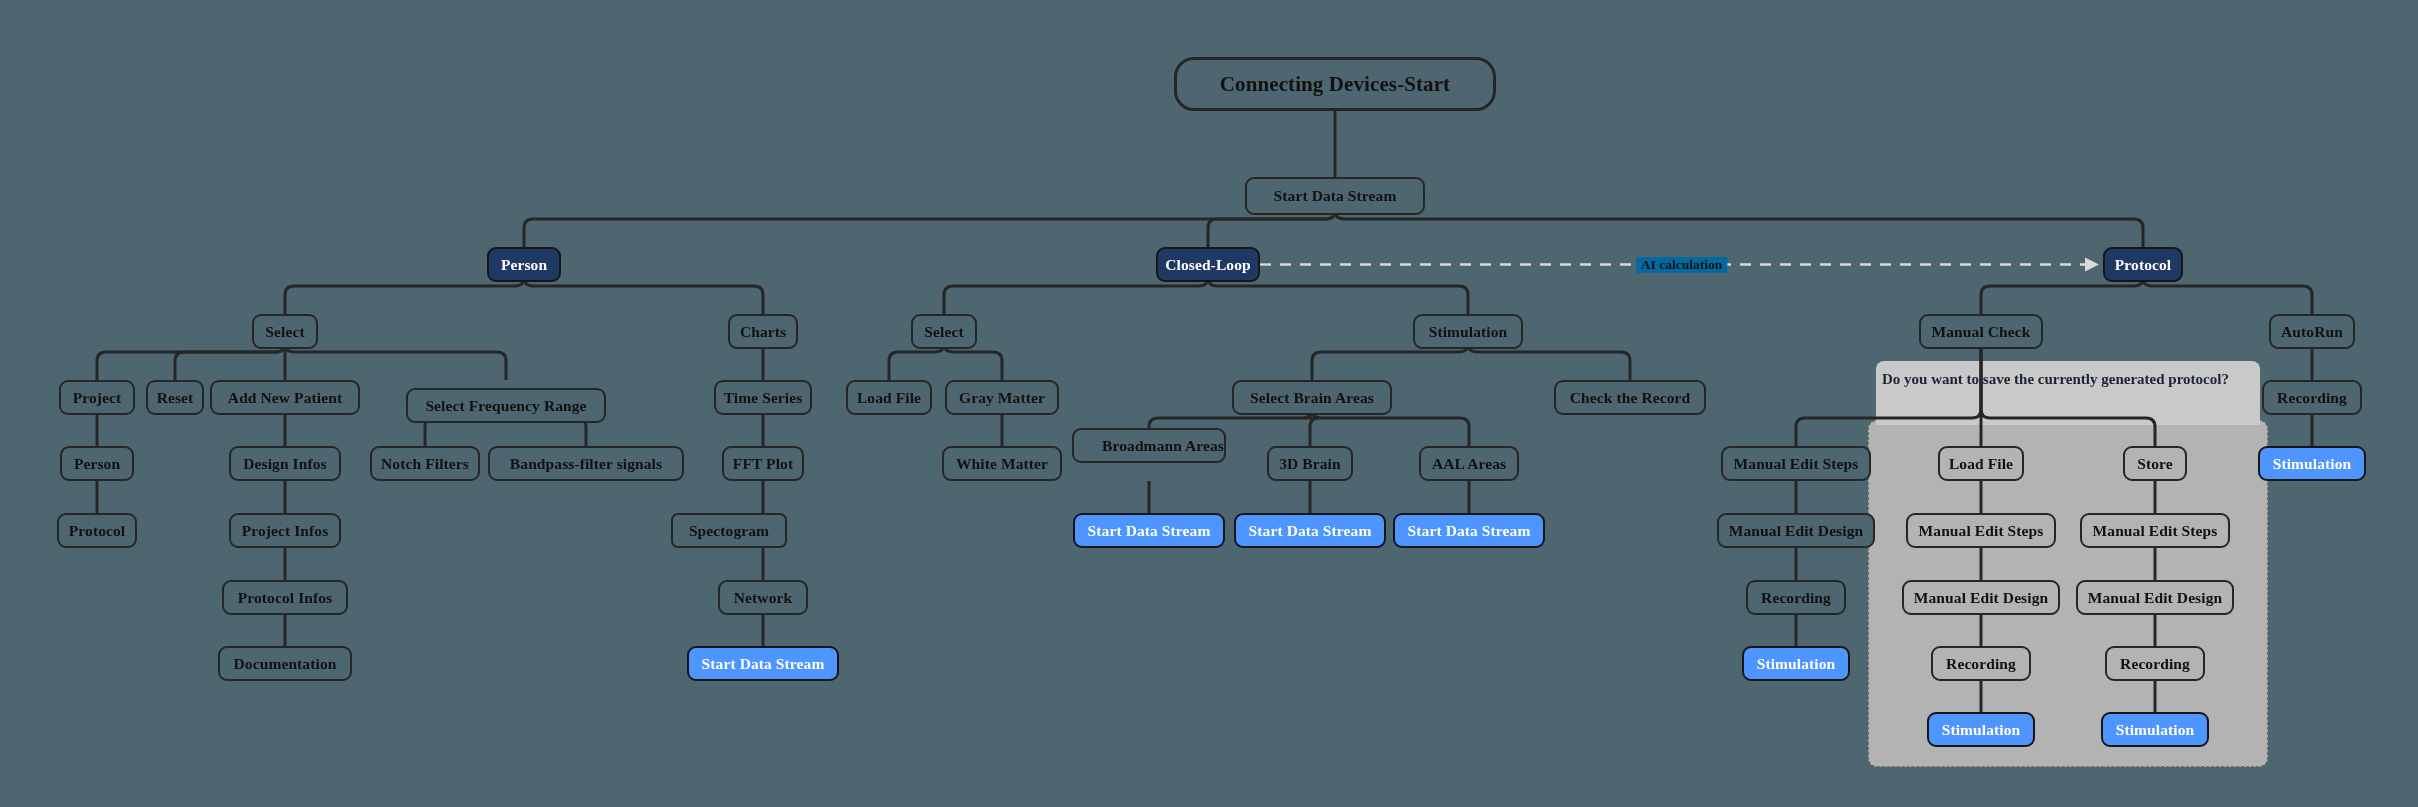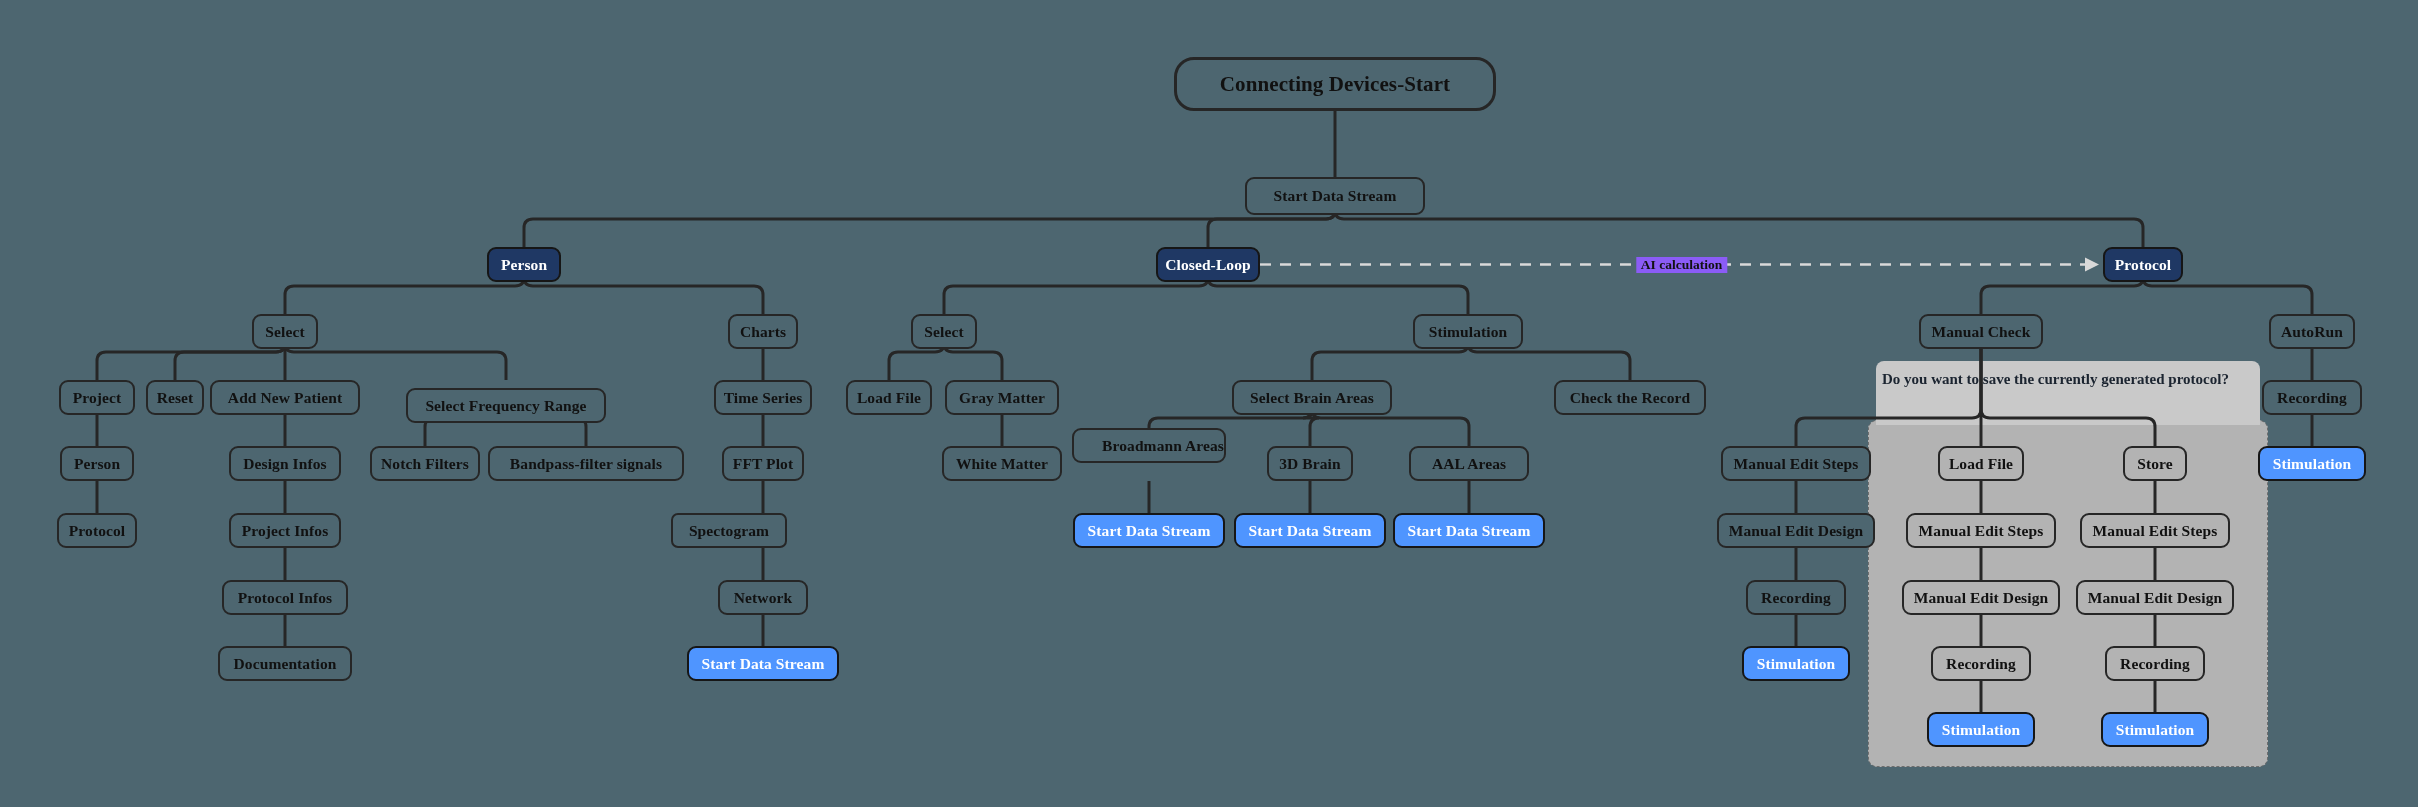--- a/index.html
+++ b/index.html
@@ -47,21 +47,21 @@
     line-height:1.22;
     padding:9px 12px 6px 6px;
   }
   .edge-label{
     position:absolute;
     transform:translate(-50%,-50%);
     color:#111;
     font-family:"Liberation Serif",serif;
     font-weight:bold;
     font-size:13.5px;
-    background:#8b5cf6;
+    background:#0369a1;
     padding:0 5px;
     white-space:nowrap;
   }
 </style>
 </head>
 <body>
 
 <div id="stage">
 
   <div class="subgraph" id="subgraph-box" style="left: 1868px; top: 420px; width: 400px; height: 347px;"></div>
@@ -338,21 +338,21 @@
       </div>
       <div class="node" style="left: 1002px; top: 446px; width: 120px; height: 35px;">
         <span>White Matter</span>
       </div>
       <div class="node" style="left: 1149px; top: 428px; width: 154px; height: 35px; justify-content: flex-end;">
         <span>Broadmann Areas</span>
       </div>
       <div class="node" style="left: 1310px; top: 446px; width: 86px; height: 35px;">
         <span>3D Brain</span>
       </div>
-      <div class="node" style="left: 1469px; top: 446px; width: 120px; height: 35px;">
+      <div class="node" style="left: 1469px; top: 446px; width: 100px; height: 35px;">
         <span>AAL Areas</span>
       </div>
       <div class="node blue" style="left: 1149px; top: 513px; width: 152px; height: 35px;">
         <span>Start Data Stream</span>
       </div>
       <div class="node blue" style="left: 1310px; top: 513px; width: 152px; height: 35px;">
         <span>Start Data Stream</span>
       </div>
       <div class="node blue" style="left: 1469px; top: 513px; width: 152px; height: 35px;">
         <span>Start Data Stream</span>

